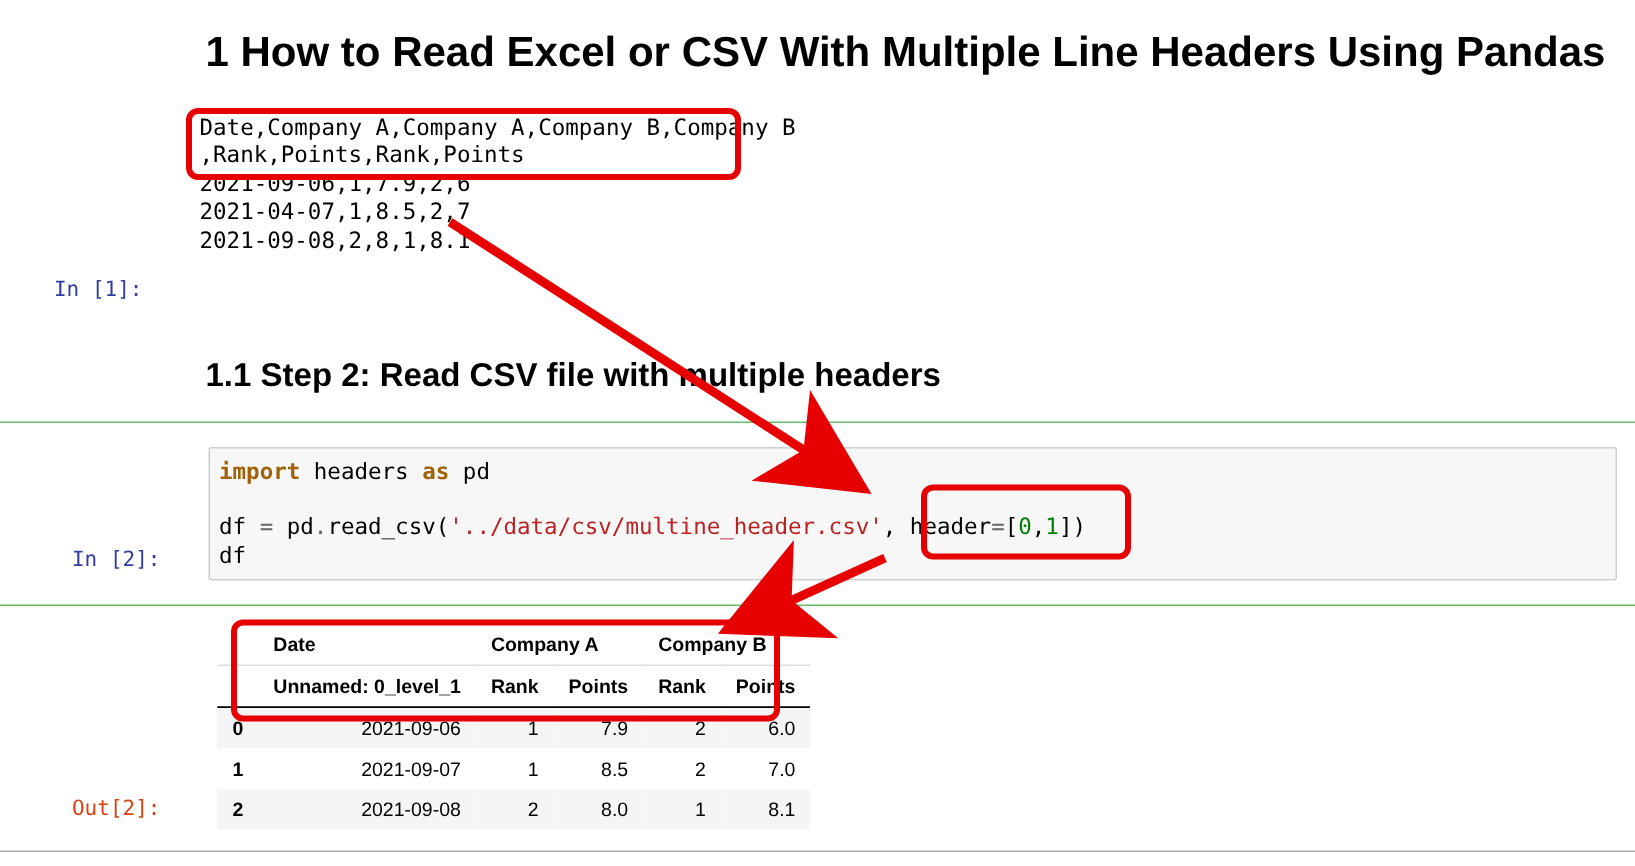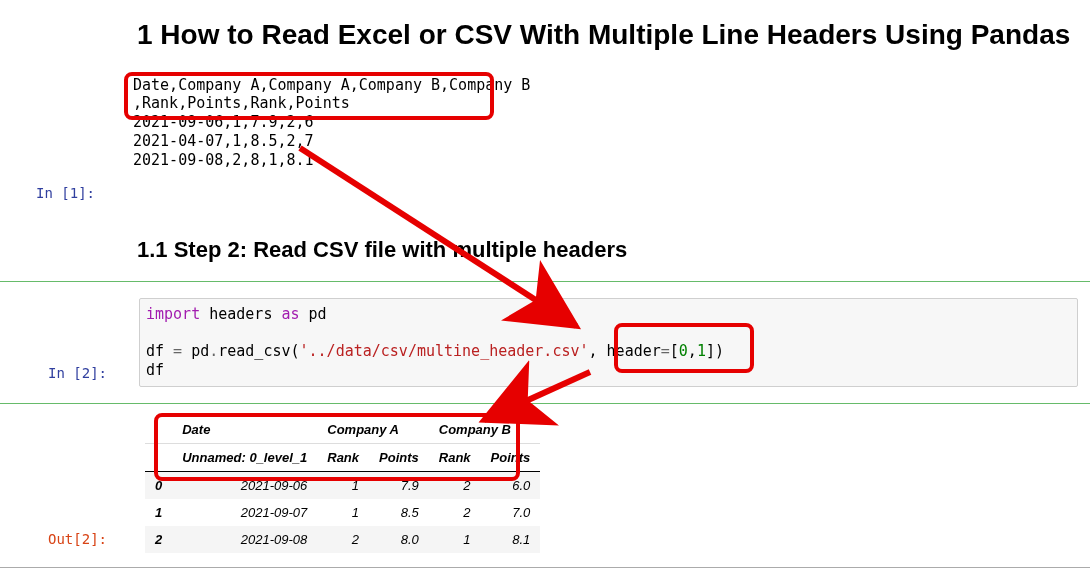--- a/index.html
+++ b/index.html
@@ -70,33 +70,32 @@
     border: 4px solid #e60000;
     border-radius: 8px;
     position: absolute;
     pointer-events: none;
   }
   .sel-wrap {
     border-top: 1px solid #66bb6a;
     border-bottom: 1px solid #66bb6a;
     padding: 12px;
   }
-  .c-green  { color: #a21caf; font-weight: 400; }
+  .c-green  { color: #a16207; font-weight: 700; }
   .c-green2 { color: #008000; }
   .c-red    { color: #BA2121; }
   .c-op     { color: #666666; }
 
   
   table.dataframe {
     border-collapse: collapse;
     font-family: -apple-system, BlinkMacSystemFont, "Segoe UI", Helvetica, Arial, sans-serif;
     font-size: 13px;
     margin-left: 6px;
     margin-top: 8px;
-    font-style: italic;
   }
   table.dataframe th {
     text-align: right;
     padding: 6px 10px;
     font-weight: 700;
     background: #fff;
   }
   table.dataframe thead tr th { border-bottom: 1px solid #ddd; }
   table.dataframe thead tr:last-child th { border-bottom: 1px solid #000; }
   table.dataframe td {

